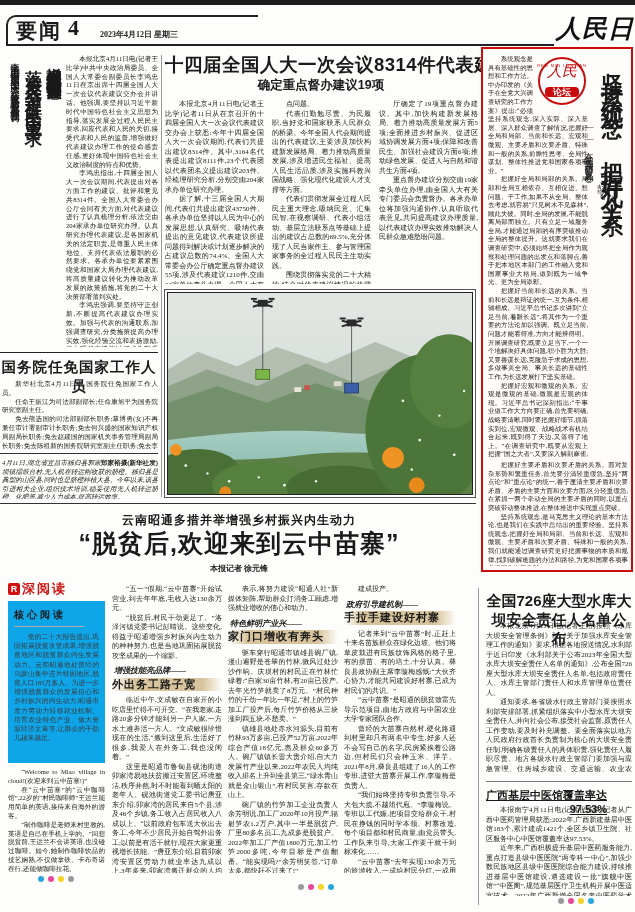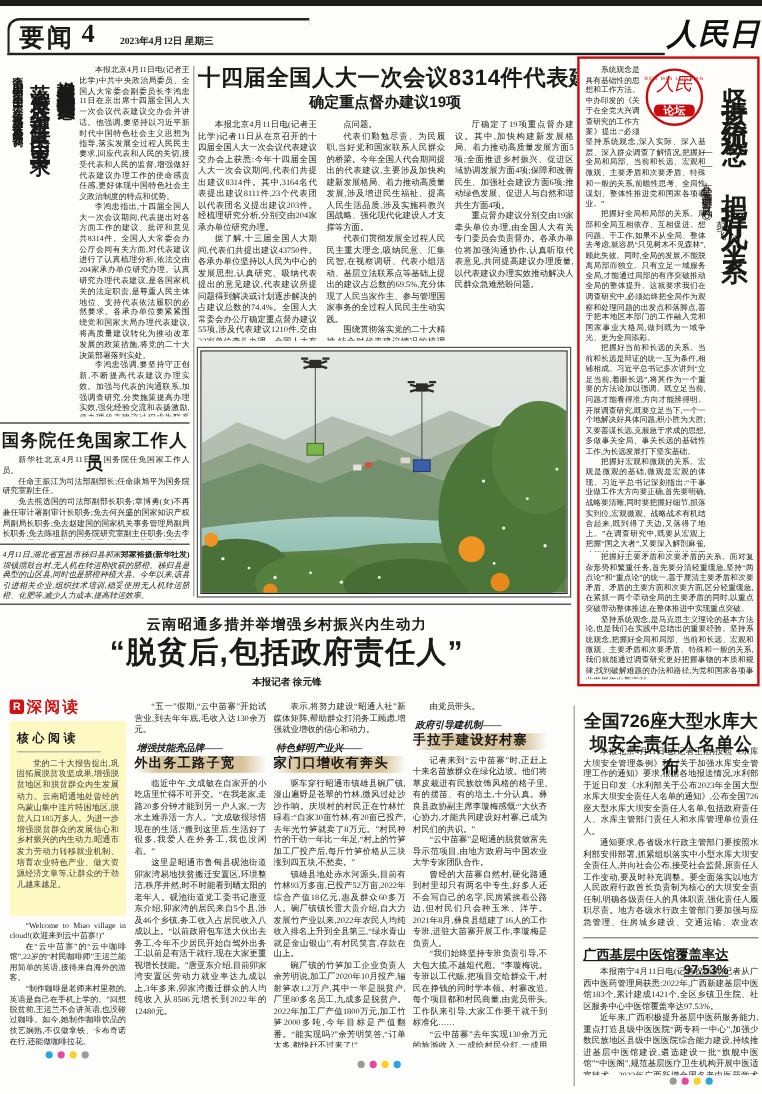--- a/index.html
+++ b/index.html
@@ -87,21 +87,21 @@
               font-family:"Liberation Sans",sans-serif; letter-spacing:1px; }
   .p-head { left:8px; top:527px; width:462px; text-align:center; font-size:25px; font-weight:bold;
             font-family:"Liberation Sans",sans-serif; letter-spacing:1px; }
   .p-byline { left:8px; top:563px; width:462px; text-align:center; font-size:8px; font-weight:bold; }
 
   .read-logo { left:8px; top:580px; font-size:13px; font-weight:bold; color:#cf1111;
                font-family:"Liberation Sans",sans-serif; letter-spacing:2px; }
   .read-logo .rsq { display:inline-block; width:12px; height:12px; background:#cf1111; color:#fff;
       font-size:9px; text-align:center; line-height:12px; border-radius:2px; margin-right:2px;
       letter-spacing:0; vertical-align:1px; }
-  .core-box { left:8px; top:601px; width:97px; height:162px; background:#fef9c3; padding:7px 6px; }
+  .core-box { left:8px; top:601px; width:97px; height:162px; background:#0ea5e9; padding:7px 6px; }
   .core-title { font-size:10px; font-weight:bold; letter-spacing:3px; font-family:"Liberation Sans",sans-serif; }
   .core-rule { border-top:1px solid #b9a9a2; margin:4px 0 5px 0; width:70px;}
   .core-text { font-size:6.8px; line-height:9.2px; text-align:justify; color:#3a3a3a; height:128px; overflow:hidden; }
   .core-text p { text-indent:2em; }
   .colA-txt { left:8px; top:768px; width:97px; height:104px; font-size:6.6px; line-height:8.8px; }
 
   .p-col { top:585px; height:288px; }
   .p-colB { left:112px; width:110px; }
   .p-colC { left:228px; width:110px; }
   .p-colD { left:344px; width:112px; }
@@ -264,56 +264,57 @@
     </div>
     <div class="body-txt forum-body2">
         <p>把握好主要矛盾和次要矛盾的关系。面对复杂形势和繁重任务,首先要分清轻重缓急,坚持“两点论”和“重点论”的统一,善于厘清主要矛盾和次要矛盾、矛盾的主要方面和次要方面,区分轻重缓急,在紧抓一两个牵动全局的主要矛盾的同时,以重点突破带动整体推进,在整体推进中实现重点突破。</p>
         <p>坚持系统观念,是马克思主义理论的基本方法论,也是我们在实践中总结出的重要经验。坚持系统观念,把握好全局和局部、当前和长远、宏观和微观、主要矛盾和次要矛盾、特殊和一般的关系,我们就能通过调查研究更好把握事物的本质和规律,找到破解难题的办法和路径,为党和国家各项事业发展作出新贡献。</p>
       </div>
   </div>
 
   <div class="abs bot-rule"></div>
 
   <div class="abs p-kicker">云南昭通多措并举增强乡村振兴内生动力</div>
-  <div class="abs p-head">“脱贫后,包括政府责任人”</div>
+  <div class="abs p-head">“脱贫后,欢迎来到云中苗寨”</div>
   <div class="abs p-byline">本报记者  徐元锋</div>
 
   <div class="abs read-logo">
     <span class="rsq">R</span><span>深阅读</span>
   </div>
   <div class="abs core-box">
     <div class="core-title">核心阅读</div>
     <div class="core-rule"></div>
     <div class="core-text">
         <p>党的二十大报告提出,巩固拓展脱贫攻坚成果,增强脱贫地区和脱贫群众内生发展动力。云南昭通地处曾经的乌蒙山集中连片特困地区,脱贫人口185万多人。为进一步增强脱贫群众的发展信心和乡村振兴的内生动力,昭通市发力劳动力转移就业机制、培育农业特色产业、做大资源经济文章等,让群众的干劲儿越来越足。</p>
       </div>
   </div>
   <div class="abs body-txt colA-txt">
       <p>“Welcome to Miao village in cloud!(欢迎来到云中苗寨!)”</p>
       <p>在“云中苗寨”的“云中咖啡馆”,22岁的“村民咖啡师”王运兰能用简单的英语,接待来自海外的游客。</p>
       <p>“制作咖啡是老师来村里教的,英语是自己在手机上学的。”回想脱贫前,王运兰不会讲英语,也没碰过咖啡。如今,她制作咖啡饮品的技艺娴熟,不仅做拿铁、卡布奇诺在行,还能做咖啡拉花。</p>
     </div>
 
   <div class="abs body-txt p-col p-colB">
       <div class="item-p">“五一”假期,“云中苗寨”开始试营业,到去年年底,毛收入达130余万元。</div>
+      <div class="item-p">“脱贫后,村民干劲更足了。”洛泽河镇党委书记彭晴说。这些变化,得益于昭通增强乡村振兴内生动力的种种努力,也是当地巩固拓展脱贫攻坚成果的一个缩影。</div>
       <div class="item-h1">增强技能亮品牌——</div>
       <div class="item-h2">外出务工路子宽</div>
       <div class="item-p">临近中午,文成敏在自家开的小吃店里忙得不可开交。“在我老家,走路20多分钟才能到另一户人家,一方水土难养活一方人。”文成敏很珍惜现在的生活,“搬到这里后,生活好了很多,我爱人在外务工,我也没闲着。”</div>
       <div class="item-p">这里是昭通市鲁甸县砚池街道卯家湾易地扶贫搬迁安置区,环境整洁,秩序井然,时不时能看到晒太阳的老年人。砚池街道党工委书记唐亚东介绍,卯家湾的居民来自5个县,涉及46个乡镇,务工收入占居民收入八成以上。“以前政府包车送大伙出去务工,今年不少居民开始自驾外出务工;以前是有活干就行,现在大家更重视增长技能。”唐亚东介绍,目前卯家湾安置区劳动力就业率达九成以上,3年多来,卯家湾搬迁群众的人均纯收入从8586元增长到2022年的12480元。</div>
     </div>
   <div class="abs body-txt p-col p-colC">
       <div class="item-p">表示,将努力建设“昭通人社”新媒体矩阵,帮助群众打消务工顾虑,增强就业增收的信心和动力。</div>
       <div class="item-h1">特色鲜明产业兴——</div>
       <div class="item-h2">家门口增收有奔头</div>
       <div class="item-p">驱车穿行昭通市镇雄县碗厂镇,漫山遍野是苍翠的竹林,微风过处沙沙作响。庆坝村的村民正在竹林忙碌着:“自家30亩竹林,有20亩已投产,去年光竹笋就卖了8万元。”村民种竹的干劲一年比一年足,“村上的竹笋加工厂投产后,每斤竹笋价格从三块涨到四五块,不愁卖。”</div>
       <div class="item-p">镇雄县地处赤水河源头,目前有竹林93万多亩,已投产52万亩,2022年综合产值18亿元,惠及群众60多万人。碗厂镇镇长雷大贵介绍,自大力发展竹产业以来,2022年农民人均纯收入排名上升到全县第三,“绿水青山就是金山银山”,有村民笑言,存款在山上。</div>
       <div class="item-p">碗厂镇的竹笋加工企业负责人余芳明说,加工厂2020年10月投产,辐射笋农1.2万户,其中一半是脱贫户,厂里80多名员工,九成多是脱贫户。2022年加工厂产值1800万元,加工竹笋2000多吨,今年目标是产值翻番。“能实现吗?”余芳明笑答,“订单太多,都快赶不过来了!”</div>
     </div>
   <div class="abs body-txt p-col p-colD">
-      <div class="item-p">由党员带头。</div>
+      <div class="item-p">建成投产。</div>
       <div class="item-h1">政府引导建机制——</div>
       <div class="item-h2">手拉手建设好村寨</div>
       <div class="item-p">记者来到“云中苗寨”时,正赶上十来名苗族群众在绿化边坡。他们将草皮栽进有民族纹饰风格的格子里,有的摆苗、有的培土,十分认真。彝良县政协副主席李璇梅感慨:“大伙齐心协力,才能共同建设好村寨,已成为村民们的共识。”</div>
       <div class="item-p">“云中苗寨”是昭通的脱贫致富先导示范项目,由地方政府与中国农业大学专家团队合作。</div>
       <div class="item-p">曾经的大苗寨自然村,硬化路通到村里却只有两名中专生,好多人还不会写自己的名字,民房紧挨着公路边,但村民们只会种玉米、洋芋。2021年8月,彝良县组建了16人的工作专班,进驻大苗寨开展工作,李璇梅是负责人。</div>
       <div class="item-p">“我们始终坚持专班负责引导,不大包大揽,不越俎代庖。”李璇梅说。专班以工代赈,把项目交给群众干,村民在挣钱的同时学本领。村寨改造,每个项目都和村民商量,由党员带头,工作队来引导,大家工作要干就干到标准化……</div>
       <div class="item-p">“云中苗寨”去年实现130余万元的旅游收入,一成给村民分红,一成用于村寨公益事业,三成用于员工工资,剩下的用于村寨发展。今年1月18日,村里分红15万元,123户村民都领到了现金,大家心更齐了。如今,在专班带领下,更多村民参与村中事务,村民朱云蓉说:“未来怎么样,要靠我们的努力。”</div>
     </div>
 
   <div class="abs rule-v vline-right"></div>

